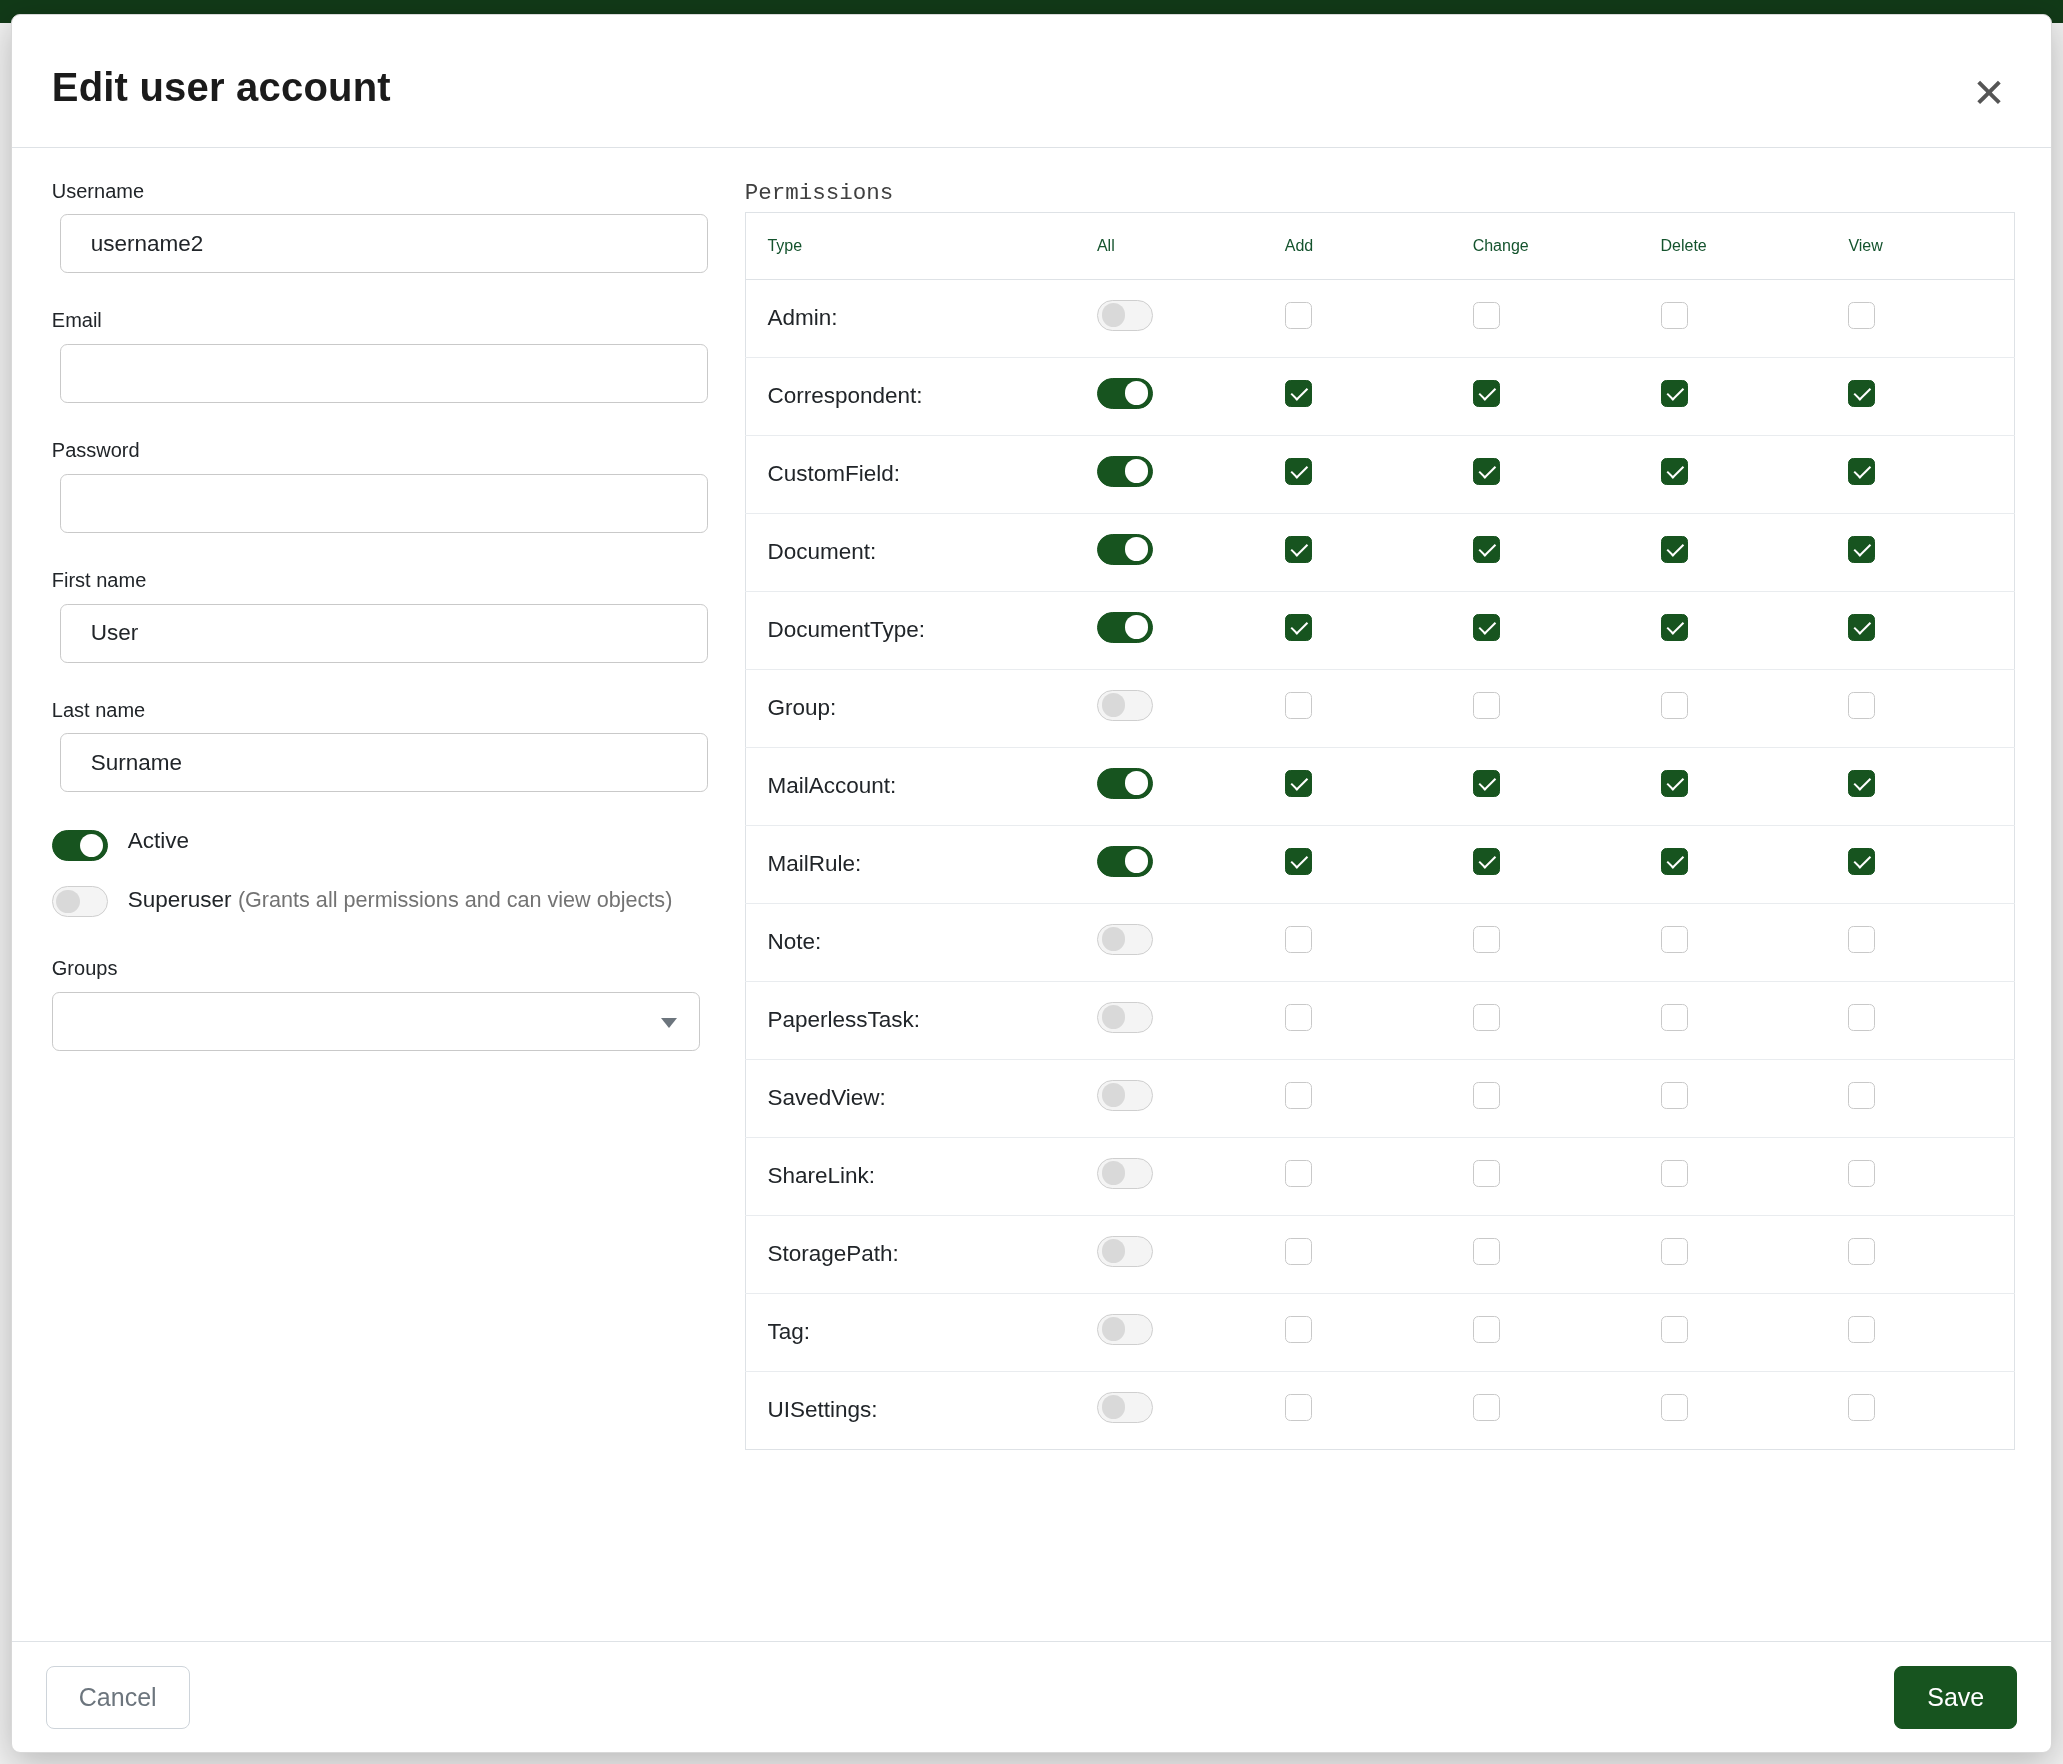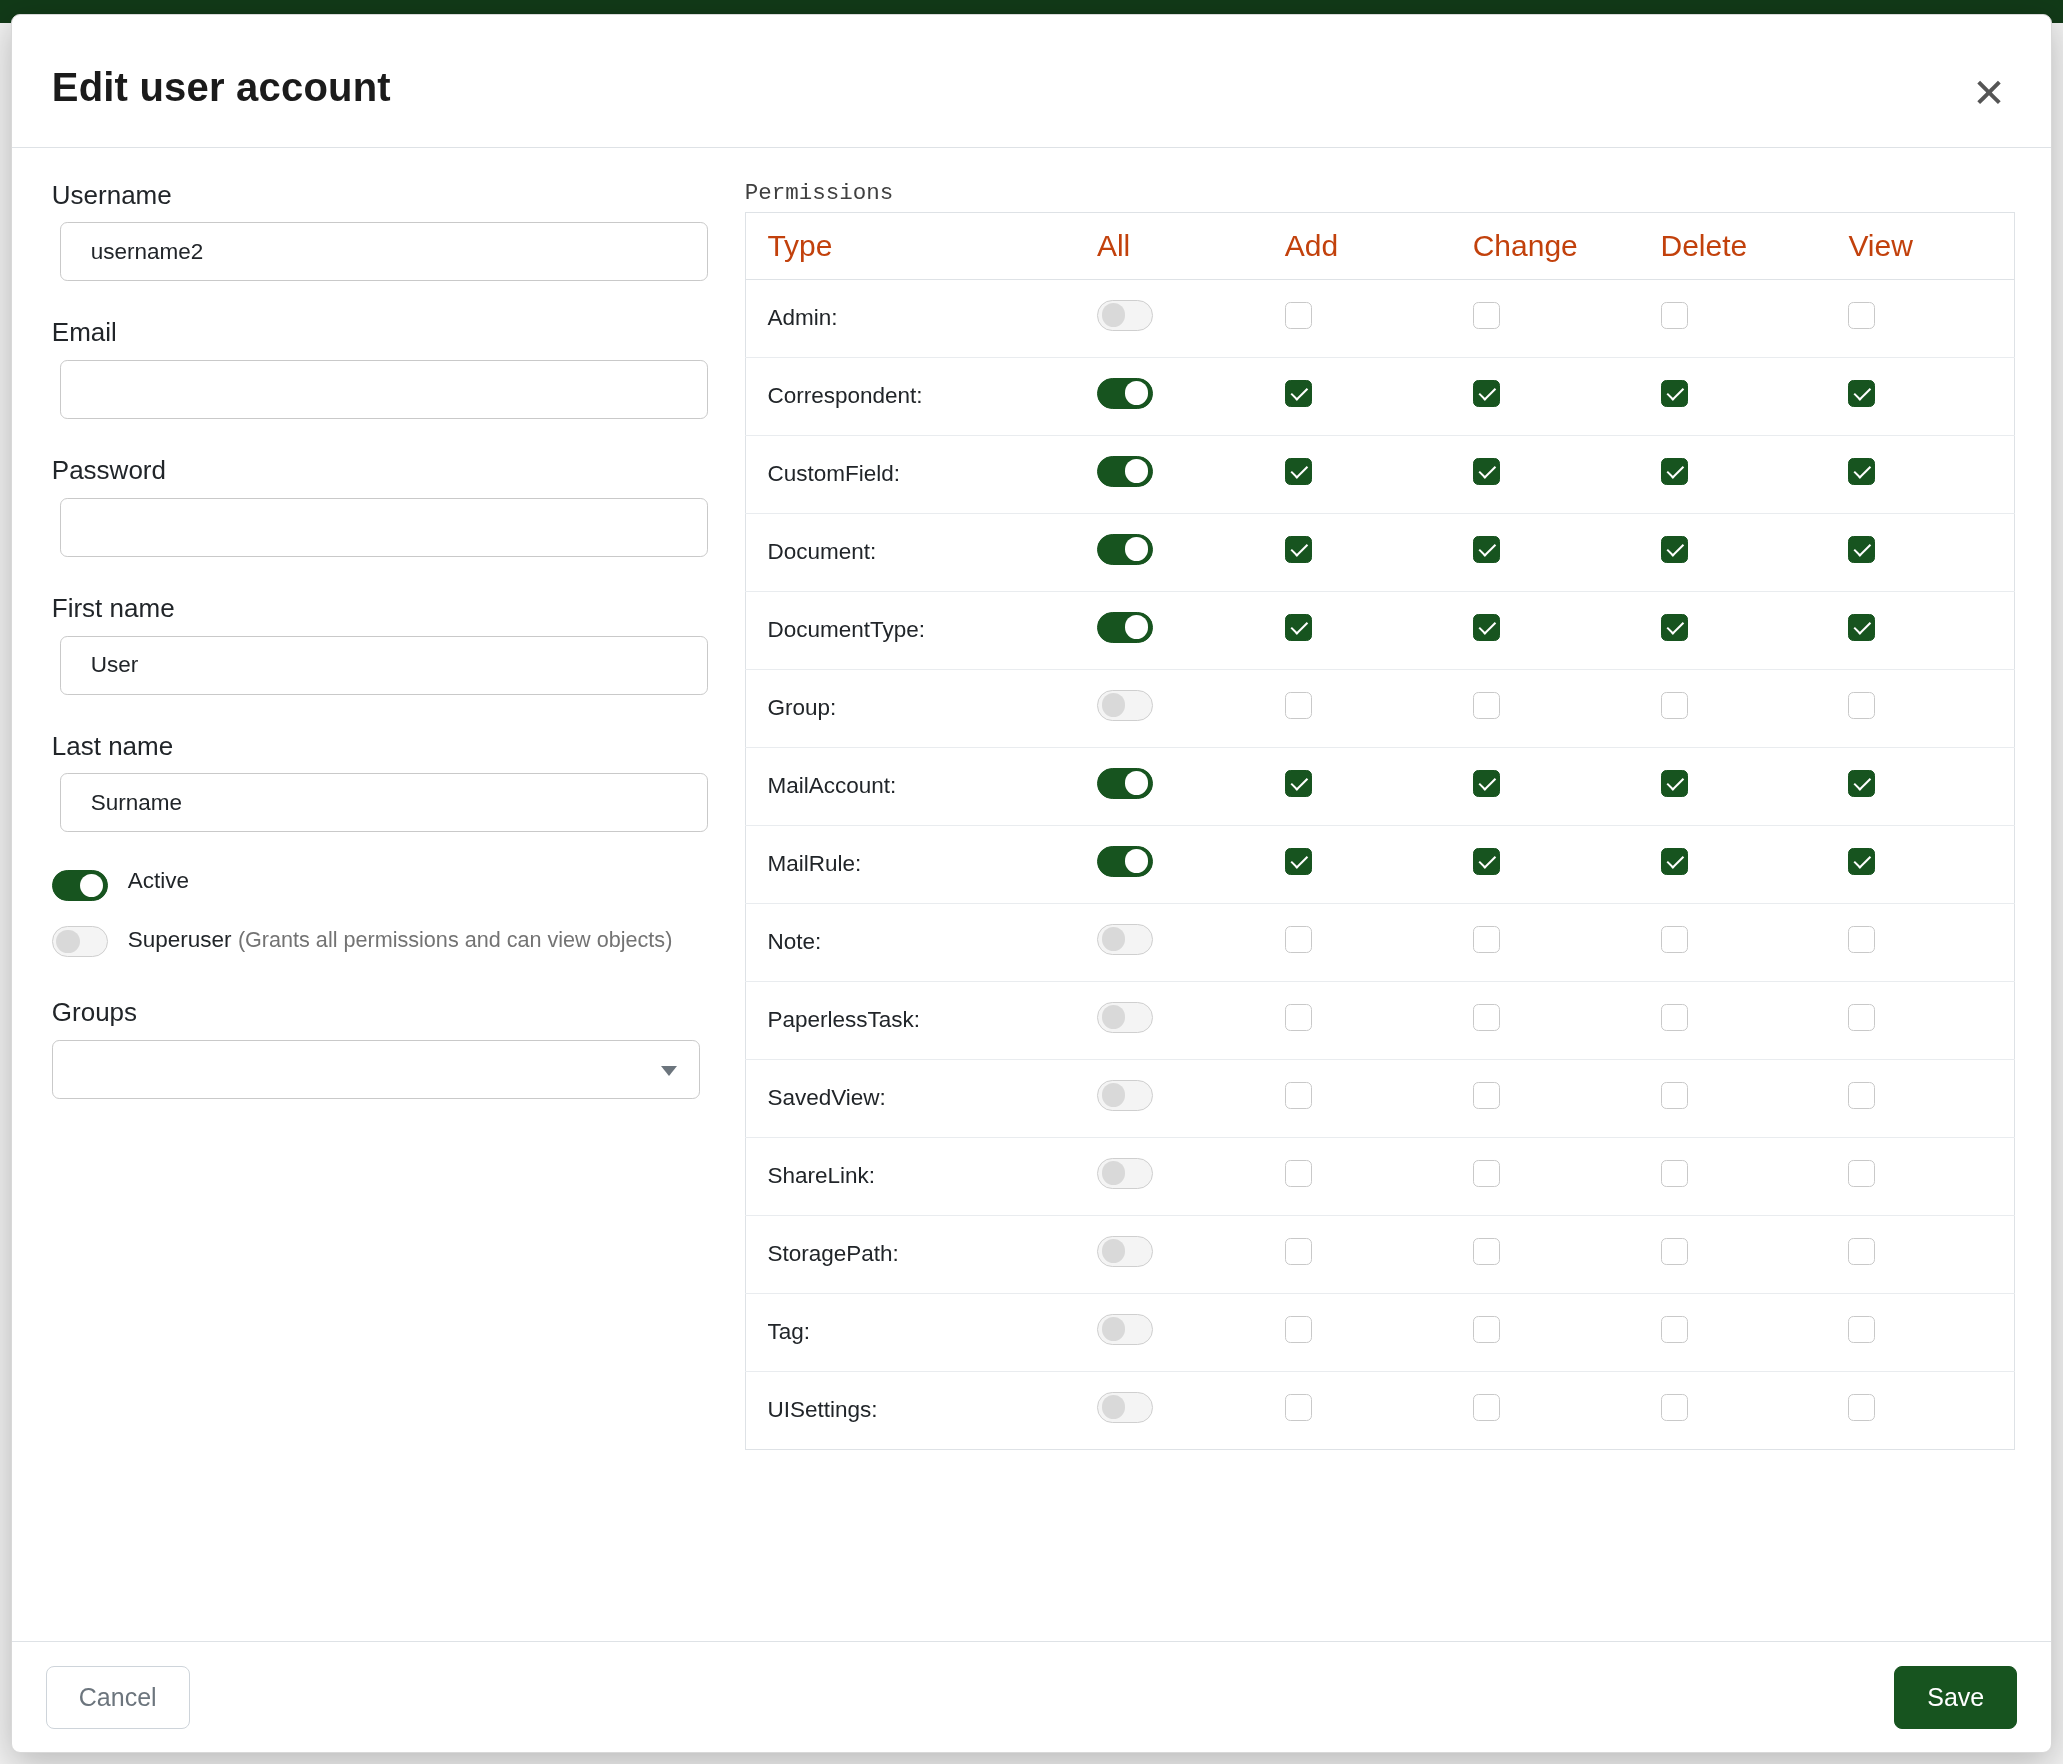--- a/index.html
+++ b/index.html
@@ -32,21 +32,21 @@
     background:none; border:none; cursor:pointer;
     font-size:40px; line-height:1; color:#555; padding:7.2px 5.4px;
   }
   
   .modal-body {
     flex:1; display:flex; padding:32px 36px 27px 40px; overflow:hidden;
   }
   .col-left { width:648px; flex:none; margin-right:45px; }
   .col-right { flex:1; min-width:0; }
   .field-group { margin-bottom:36px; }
-  .field-label { display:block; font-size:26px; color:#212529; margin-bottom:11.7px; }
+  .field-label { display:block; font-size:20px; color:#212529; margin-bottom:11.7px; }
   .text-input {
     width:100%; height:59px; font-size:22.5px; color:#212529;
     font-family:"Liberation Sans", sans-serif;
     border:0.9px solid #c9c9c9; border-radius:7.2px; padding:0 30px;
     background:#fff; outline:none;margin-left:8px;
   }
   
   .toggle {
     width:56px; height:31px; border-radius:15.3px; position:relative;
     background:#f4f4f4; border:0.9px solid #cfcfcf; cursor:pointer; flex:none;
@@ -75,21 +75,21 @@
     border-left:8px solid transparent; border-right:8px solid transparent;
     border-top:10px solid #6c757d;
   }
   
   .perm-label { display:block; font-size:22.5px; color:#404040; margin-bottom:6px;font-family:Liberation Mono, monospace; }
   .perm-table {
     width:100%; border-collapse:collapse;
     border:0.9px solid #dee2e6;
   }
   .perm-table th {
-    font-weight:400; font-size:30px; color:#c2410c; text-align:left;
+    font-weight:400; font-size:16px; color:#14532d; text-align:left;
     padding:0 0 0 21.6px; height:67px; border-bottom:0.9px solid #dee2e6;
   }
   .perm-table td {
     height:78px; padding:0 0 0 21.6px; vertical-align:middle;
     border-bottom:0.9px solid #e9ecef;
     font-size:22.5px; color:#212529;
   }
   .perm-table tr:last-child td { border-bottom:none; }
   .col-type { width:26%; }
   .col-ctl  { width:14.8%; }

